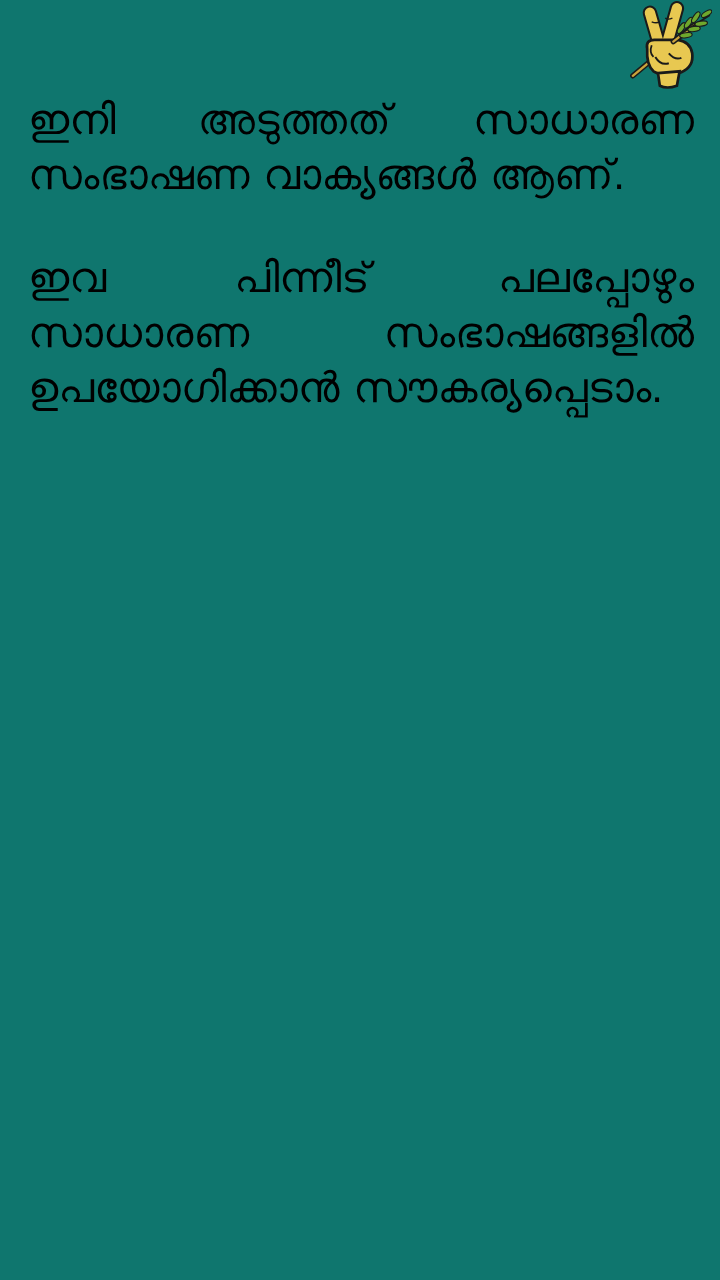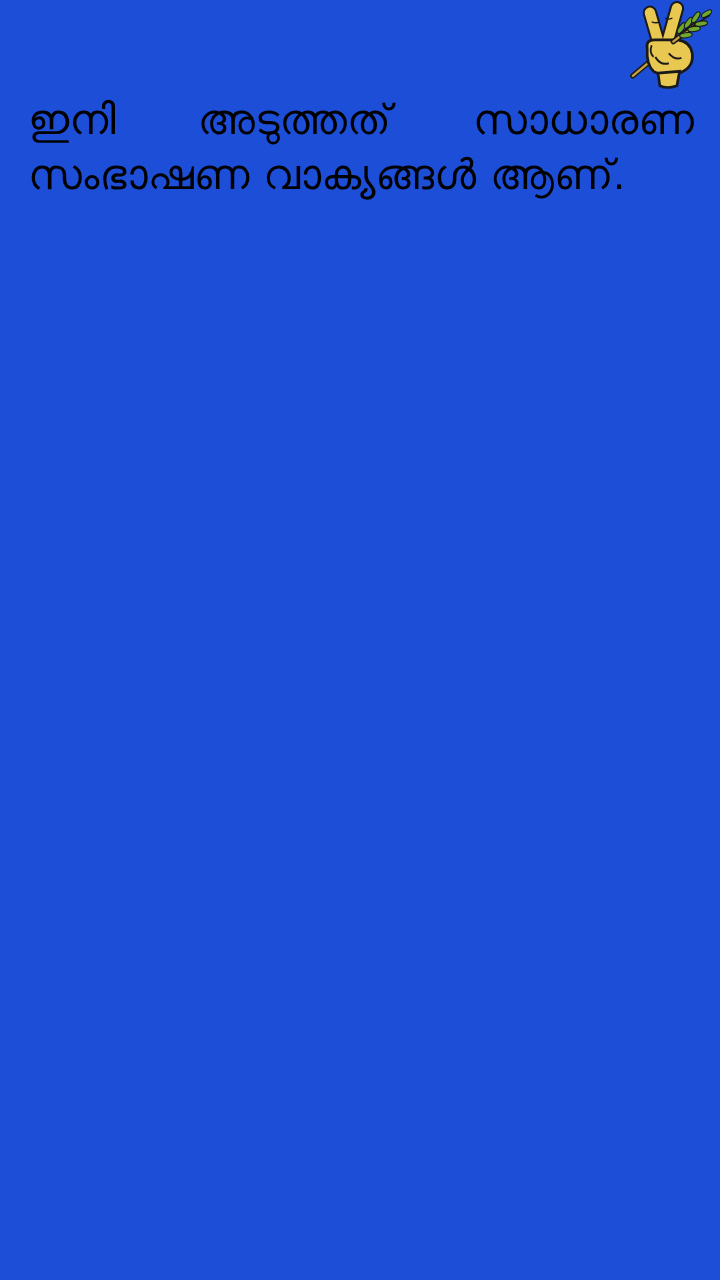--- a/index.html
+++ b/index.html
@@ -6,21 +6,21 @@
   body {
     width: 720px;
     height: 1280px;
     background: #ffffff;
     font-family: "Liberation Sans", sans-serif;
   }
   .page {
     position: relative;
     width: 720px;
     height: 1280px;
-    background: #1d4ed8;
+    background: #0f766e;
     overflow: hidden;
   }
   .icon-wrap {
     position: absolute;
     top: 0;
     right: 8px;
     width: 90px;
     height: 94px;
   }
   .icon-wrap svg { width: 100%; height: 100%; display: block; }
@@ -78,15 +78,16 @@
       <ellipse cx="74" cy="23" rx="7" ry="2.8" transform="rotate(-55 74 23)" stroke="#1a1a1a" stroke-width="1.2" fill="#6fa82d"></ellipse>
       <ellipse cx="80" cy="30" rx="7" ry="2.8" transform="rotate(-8 80 30)" stroke="#1a1a1a" stroke-width="1.2" fill="#6fa82d"></ellipse>
       <ellipse cx="82" cy="17" rx="7" ry="2.8" transform="rotate(-55 82 17)" stroke="#1a1a1a" stroke-width="1.2" fill="#6fa82d"></ellipse>
       <ellipse cx="88" cy="24" rx="7" ry="2.8" transform="rotate(-8 88 24)" stroke="#1a1a1a" stroke-width="1.2" fill="#6fa82d"></ellipse>
       <ellipse cx="94" cy="13" rx="6.5" ry="2.7" transform="rotate(-32 94 13)" stroke="#1a1a1a" stroke-width="1.2" fill="#6fa82d"></ellipse>
     </svg>
   </div>
 
   <div class="content">
     <p>ഇനി അടുത്തത് സാധാരണ സംഭാഷണ വാക്യങ്ങൾ ആണ്.</p>
+    <p>ഇവ പിന്നീട് പലപ്പോഴും സാധാരണ സംഭാഷങ്ങളിൽ ഉപയോഗിക്കാൻ സൗകര്യപ്പെടാം.</p>
   </div>
 
 </div>
 
 </body></html>

